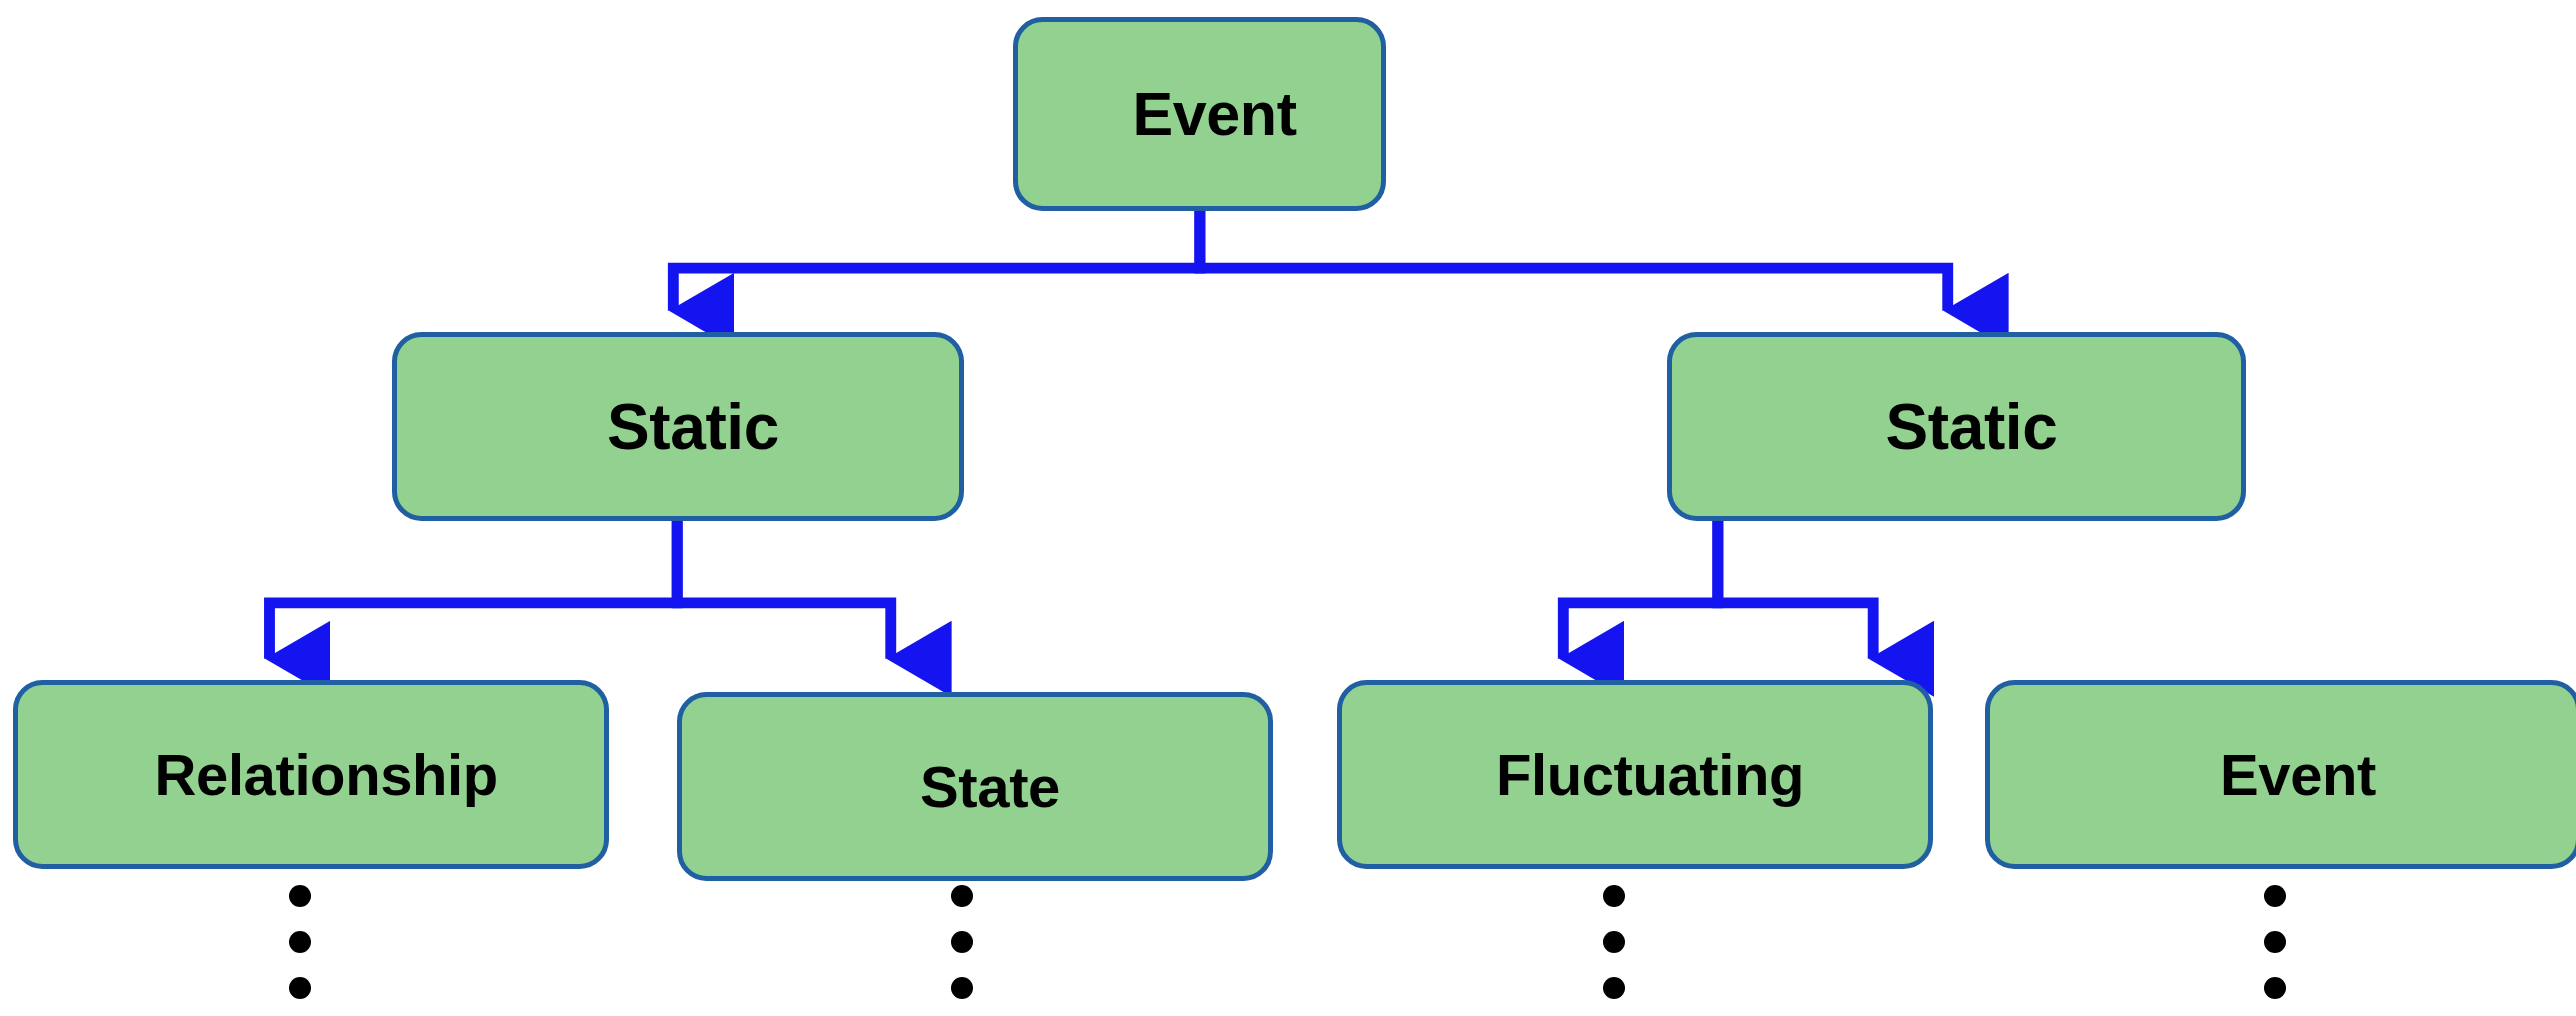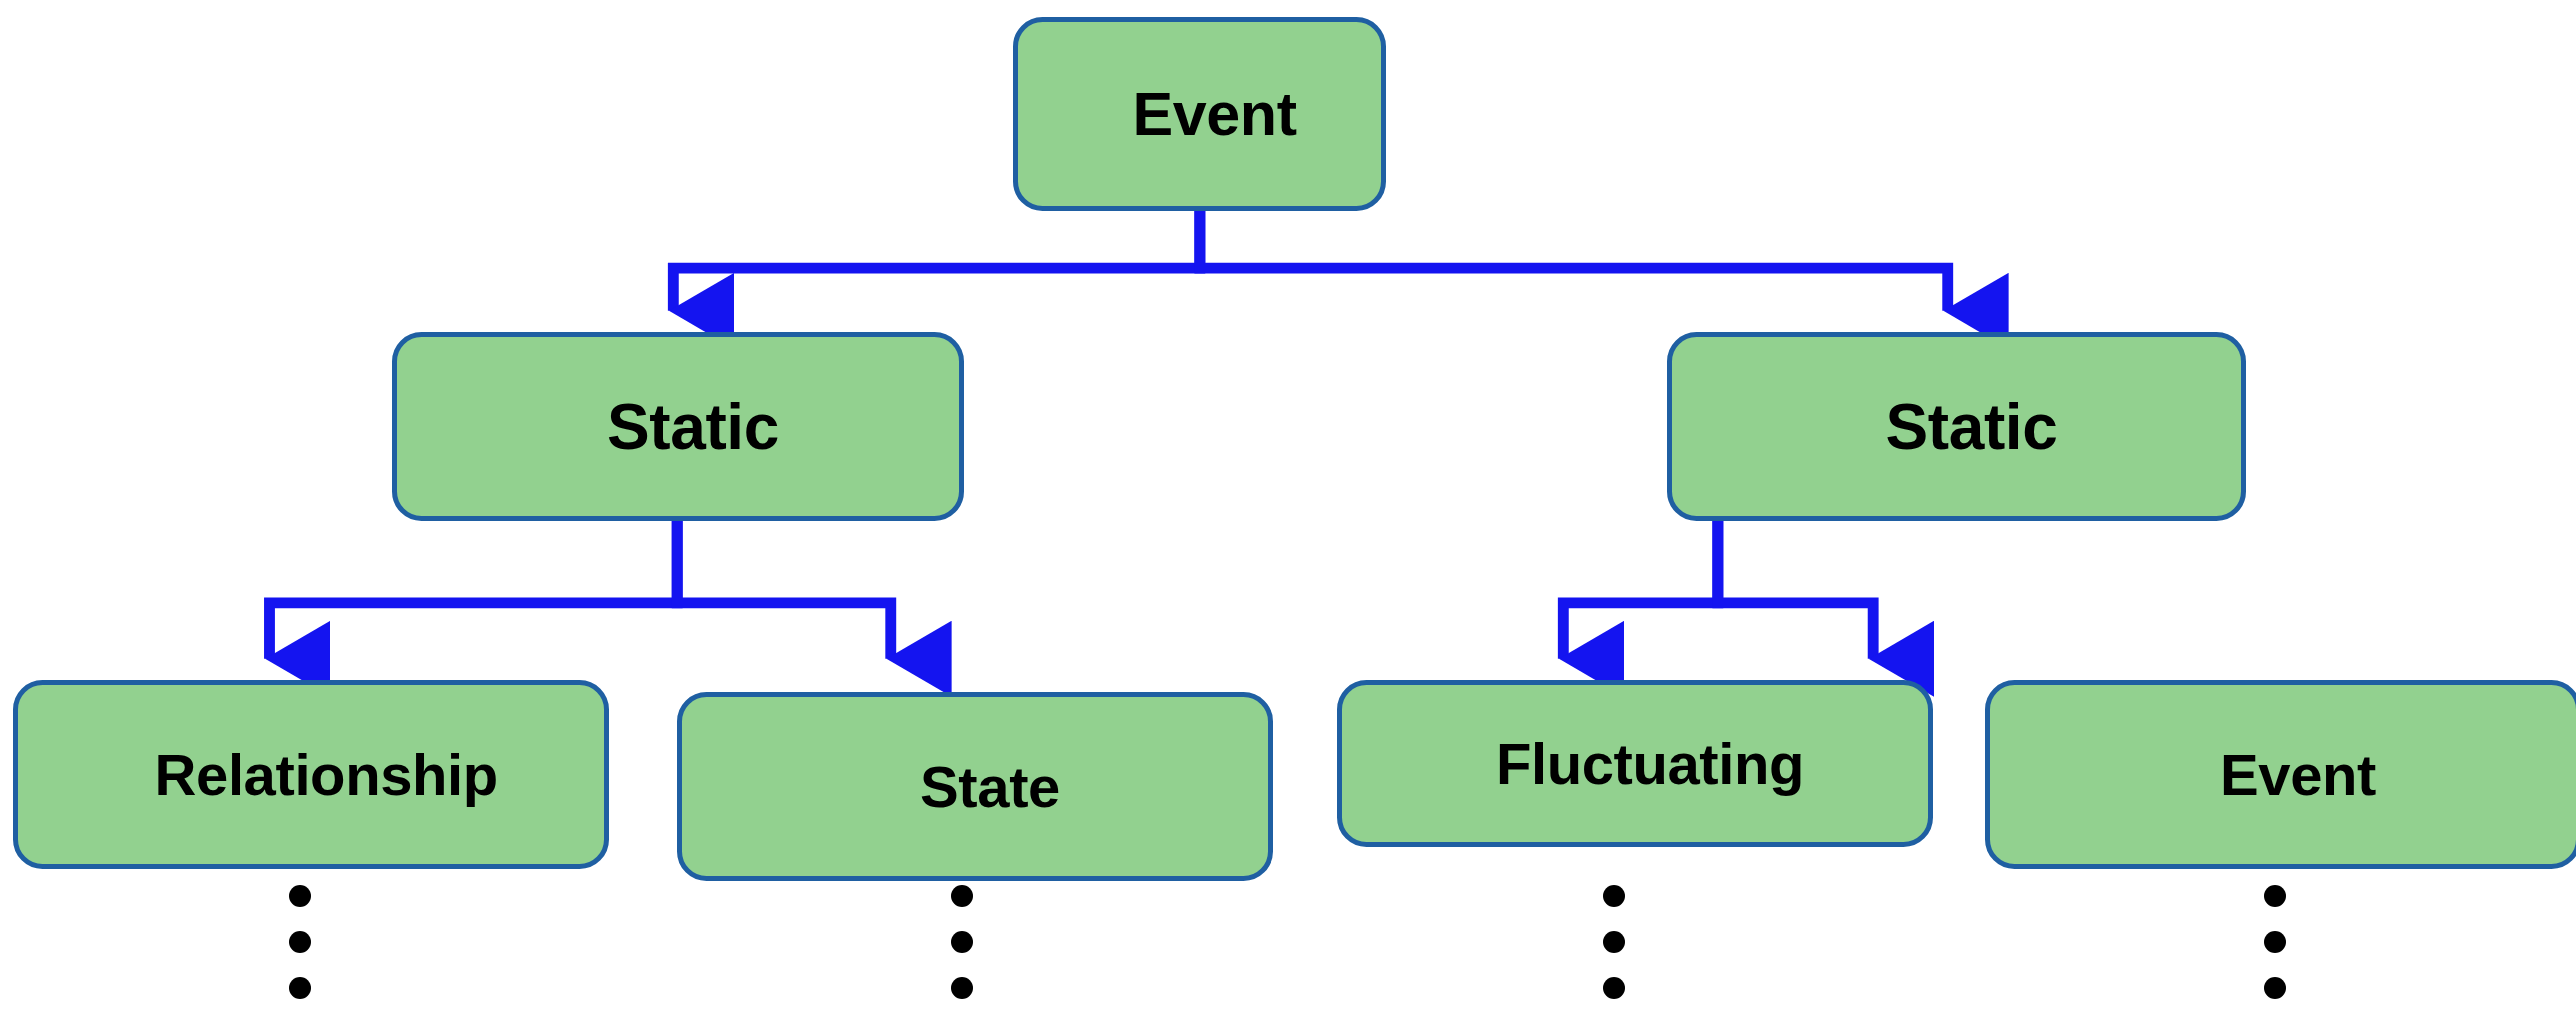--- a/index.html
+++ b/index.html
@@ -111,21 +111,21 @@
   </div>
 
   <div class="node node-leaf" style="left:13.2px; top:680px; width:596px; height:189px;">
     <span class="node-label">Relationship</span>
   </div>
 
   <div class="node node-leaf" style="left:677px; top:680px; width:596px; height:189px;margin-top:12px;">
     <span class="node-label">State</span>
   </div>
 
-  <div class="node node-leaf" style="left:1337px; top:680px; width:596px; height:167px;">
+  <div class="node node-leaf" style="left:1337px; top:680px; width:596px; height:189px;">
     <span class="node-label">Fluctuating</span>
   </div>
 
   <div class="node node-leaf" style="left:1985px; top:680px; width:596px; height:189px;">
     <span class="node-label">Event</span>
   </div>
 
   <div class="ellipsis" style="left:288px; top:885px;">
     <span class="dot"></span>
     <span class="dot"></span>

